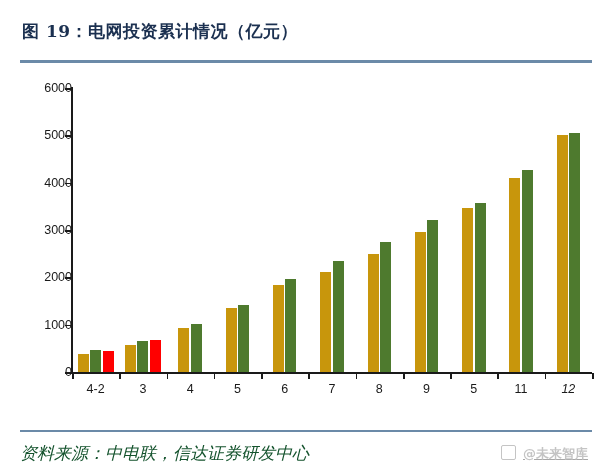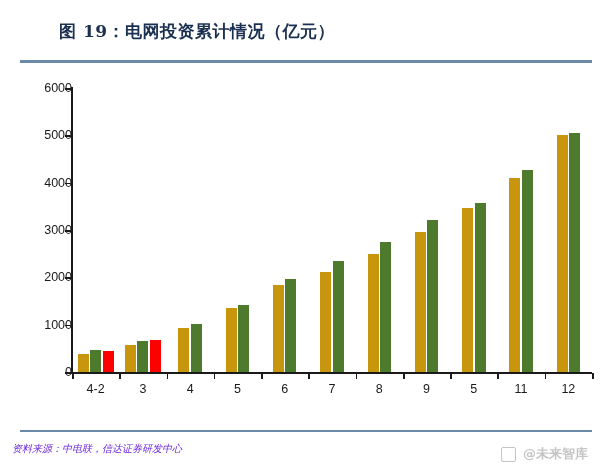--- a/index.html
+++ b/index.html
@@ -31,21 +31,20 @@
   #figure-title {
     position: absolute;
     left: 22px;
     top: 20px;
     font-family: "DejaVu Serif", "Liberation Serif", serif;
     font-weight: bold;
     font-size: 17px;
     color: #1b3050;
     letter-spacing: 0.5px;
     white-space: nowrap;
-    margin-left: 37px;
   }
   #title-rule {
     position: absolute;
     left: 20px;
     top: 60px;
     width: 572px;
     height: 3px;
     background: #6b8aa8;
   }
 
@@ -152,36 +151,36 @@
   #footer-rule {
     position: absolute;
     left: 20px;
     top: 430px;
     width: 572px;
     height: 2px;
     background: #6b8aa8;
   }
   #source-text {
     position: absolute;
-    left: 12px;
+    left: 20px;
     top: 442px;
     font-family: "DejaVu Serif", "Liberation Serif", serif;
     font-style: italic;
-    font-size: 10px;
-    color: #6d28d9;
+    font-size: 17px;
+    color: #14532d;
     white-space: nowrap;
   }
   #watermark {
     position: absolute;
     right: 22px;
     top: 445px;
     display: flex;
-    align-items: center;
     gap: 7px;
     opacity: 0.34;
+    text-decoration: underline;
   }
   #watermark-logo {
     width: 13px;
     height: 13px;
     border: 1.5px solid #555;
     border-radius: 2px;
     display: inline-block;
   }
   #watermark-text {
     font-family: "DejaVu Sans", "Liberation Sans", sans-serif;
@@ -250,21 +249,21 @@
         <div class="xtick-label" style="left: 95.6364px;">4-2</div>
         <div class="xtick-label" style="left: 142.909px;">3</div>
         <div class="xtick-label" style="left: 190.182px;">4</div>
         <div class="xtick-label" style="left: 237.455px;">5</div>
         <div class="xtick-label" style="left: 284.727px;">6</div>
         <div class="xtick-label" style="left: 332px;">7</div>
         <div class="xtick-label" style="left: 379.273px;">8</div>
         <div class="xtick-label" style="left: 426.545px;">9</div>
         <div class="xtick-label" style="left: 473.818px;">5</div>
         <div class="xtick-label" style="left: 521.091px;">11</div>
-        <div class="xtick-label" style="left: 568.364px;">12</div>
+        <div class="xtick-label" style="left: 568.364px; font-style: italic;">12</div>
       </div>
     <div id="plot">
         <div class="bar" title="2021 1-2: 380" style="left: 5.63636px; width: 11px; height: 17.9867px; background: rgb(200, 150, 12);"></div>
         <div class="bar" title="2022 1-2: 465" style="left: 18.1364px; width: 11px; height: 22.01px; background: rgb(78, 122, 46);"></div>
         <div class="bar" title="2023 1-2: 440" style="left: 30.6364px; width: 11px; height: 20.8267px; background: rgb(255, 0, 0);"></div>
         <div class="bar" title="2021 3: 570" style="left: 52.9091px; width: 11px; height: 26.98px; background: rgb(200, 150, 12);"></div>
         <div class="bar" title="2022 3: 655" style="left: 65.4091px; width: 11px; height: 31.0033px; background: rgb(78, 122, 46);"></div>
         <div class="bar" title="2023 3: 675" style="left: 77.9091px; width: 11px; height: 31.95px; background: rgb(255, 0, 0);"></div>
         <div class="bar" title="2021 4: 935" style="left: 106.432px; width: 11px; height: 44.2567px; background: rgb(200, 150, 12);"></div>
         <div class="bar" title="2022 4: 1005" style="left: 118.932px; width: 11px; height: 47.57px; background: rgb(78, 122, 46);"></div>

